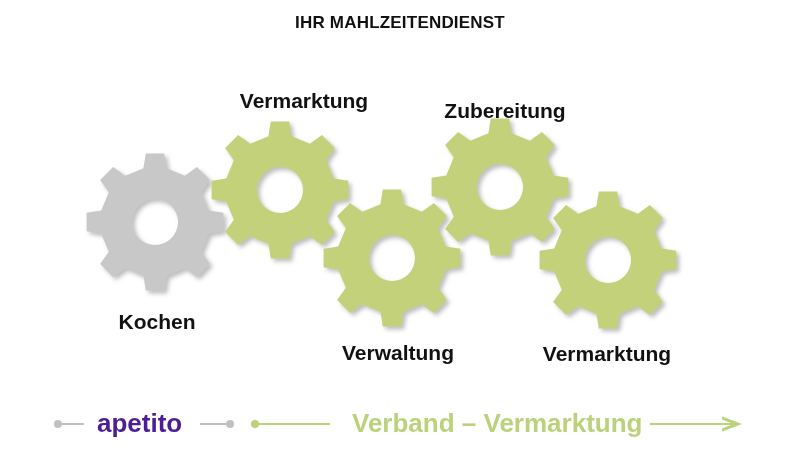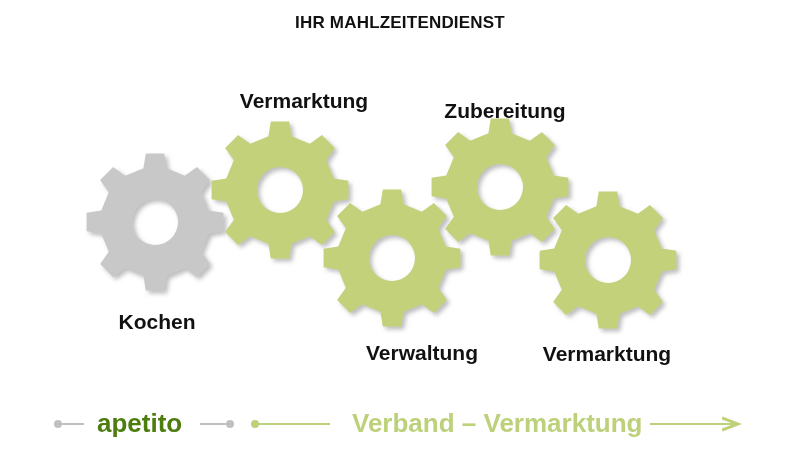--- a/index.html
+++ b/index.html
@@ -1,21 +1,21 @@
 <!DOCTYPE html>
 <html><head>
 <meta charset="utf-8">
 <style>
   html, body { margin:0; padding:0; background:#ffffff; }
   body { width:800px; height:450px; position:relative; overflow:hidden; font-family:"Liberation Sans", "DejaVu Sans", sans-serif; }
   .title { position:absolute; left:0; width:800px; top:13px; text-align:center; font-weight:bold; font-size:17px; color:#111; letter-spacing:0.2px; }
   svg.gears { position:absolute; left:0; top:0; }
   .label { position:absolute; font-weight:bold; font-size:21px; color:#111; white-space:nowrap; transform:translateX(-50%); }
   .legend-text { position:absolute; font-weight:bold; white-space:nowrap; }
-  .apetito { left:97px; top:408px; font-size:26px; color:#4d7c0f; }
+  .apetito { left:97px; top:408px; font-size:26px; color:#4c1d95; }
   .verband { left:352px; top:408px; font-size:26px; color:#bcd17a; }
 </style>
 </head>
 <body>
 
 <div class="title">IHR MAHLZEITENDIENST</div>
 
 <svg class="gears" width="800" height="450">
   <defs>
     <filter id="sh" x="-20%" y="-20%" width="150%" height="150%">
@@ -42,19 +42,19 @@
   <g>
     <circle cx="255" cy="424" r="4" fill="#bcd17a"></circle>
     <line x1="255" y1="424" x2="330" y2="424" stroke="#bcd17a" stroke-width="2"></line>
     <line x1="650" y1="424" x2="738" y2="424" stroke="#bcd17a" stroke-width="2" marker-end="url(#arrow)"></line>
   </g>
 </svg>
 
 <div id="labels">
     <div class="label" style="left: 157px; top: 310px;">Kochen</div>
     <div class="label" style="left: 304px; top: 89px;">Vermarktung</div>
-    <div class="label" style="left: 398px; top: 341px; margin-left: 24px;">Verwaltung</div>
+    <div class="label" style="left: 398px; top: 341px;">Verwaltung</div>
     <div class="label" style="left: 497px; top: 99px; margin-left: 8px;">Zubereitung</div>
     <div class="label" style="left: 607px; top: 342px;">Vermarktung</div>
   </div>
 
 <div class="legend-text apetito">apetito</div>
 <div class="legend-text verband">Verband – Vermarktung</div>
 
 </body></html>

